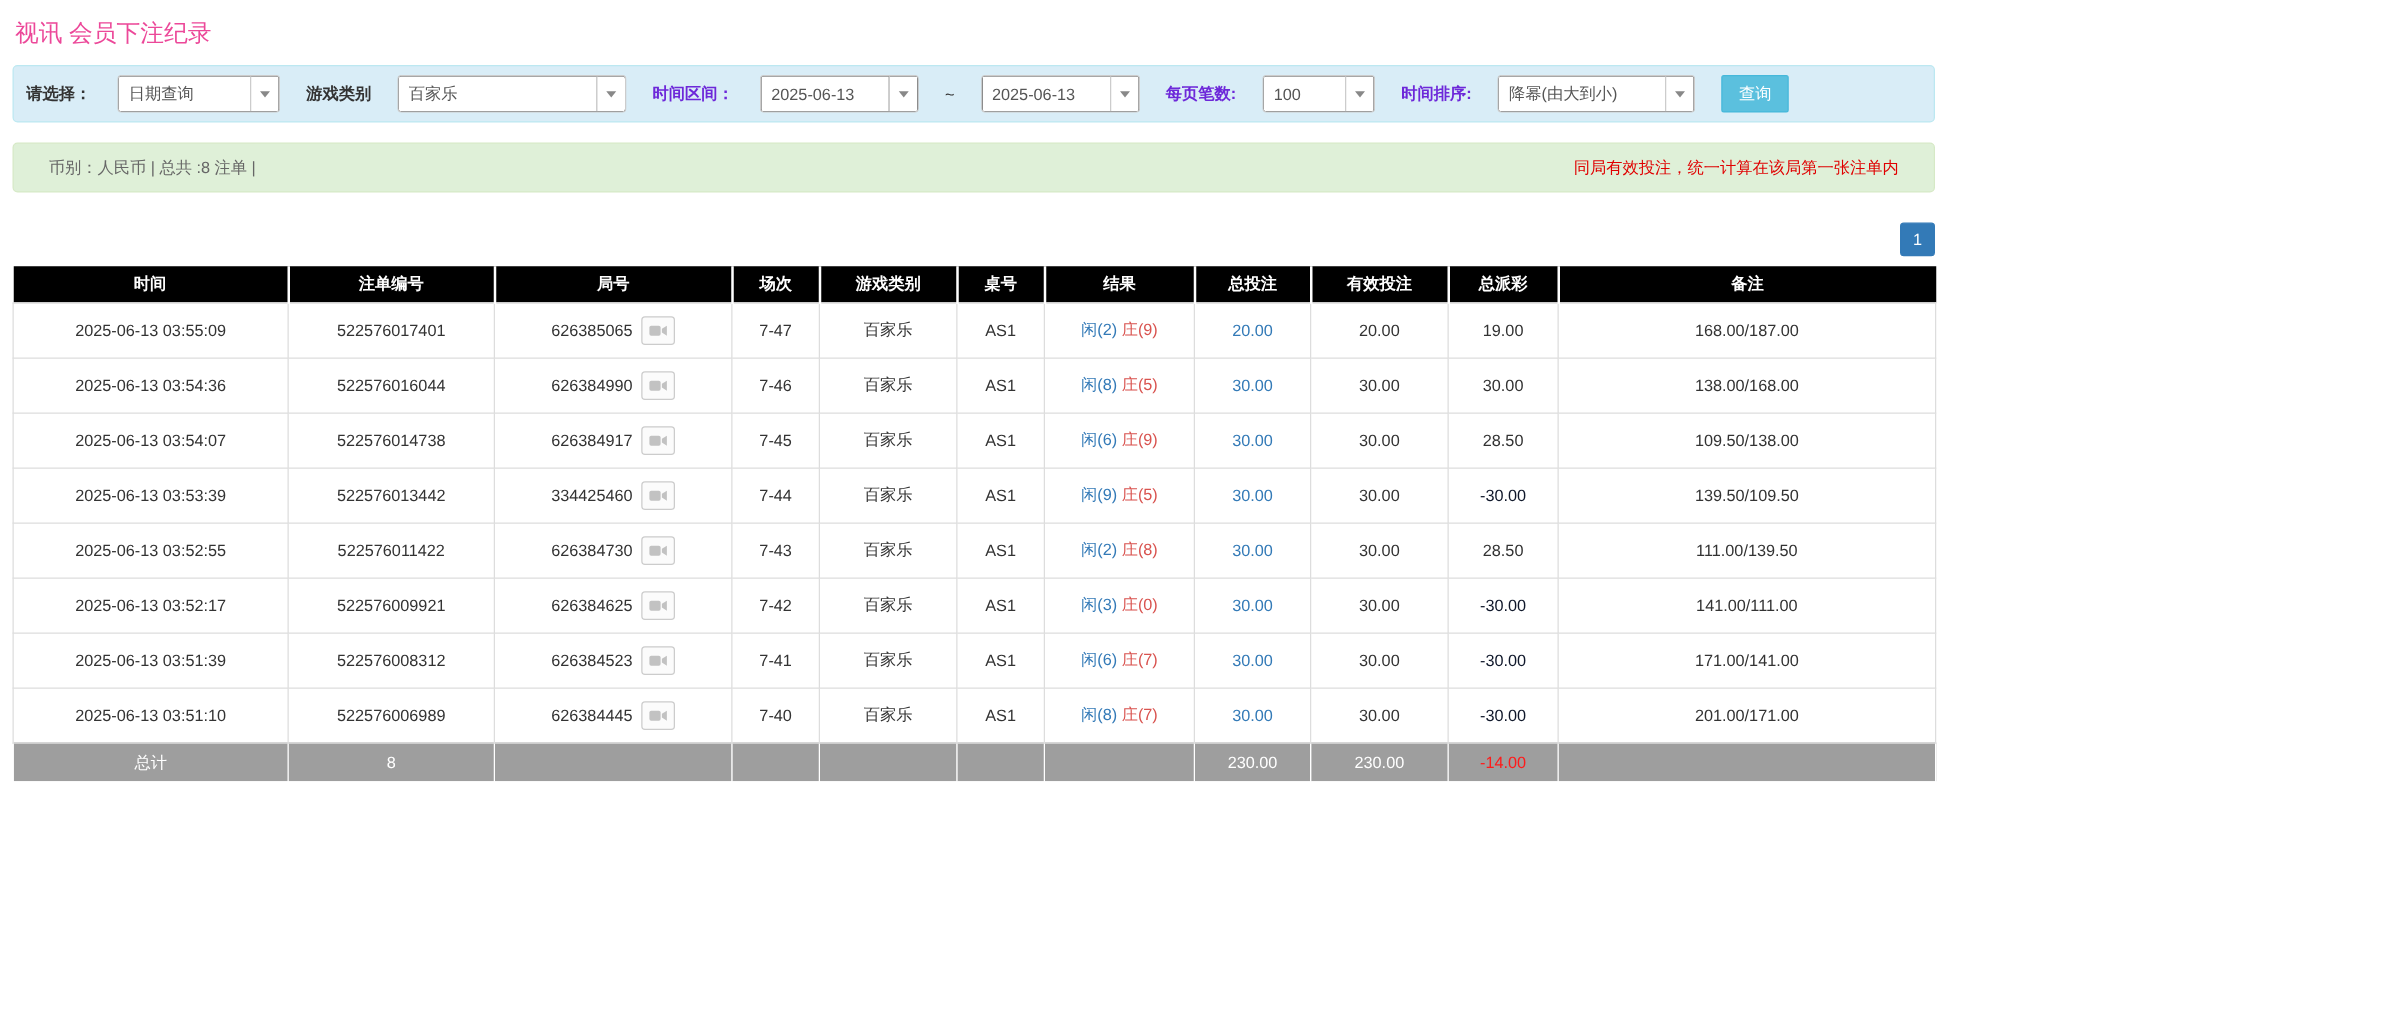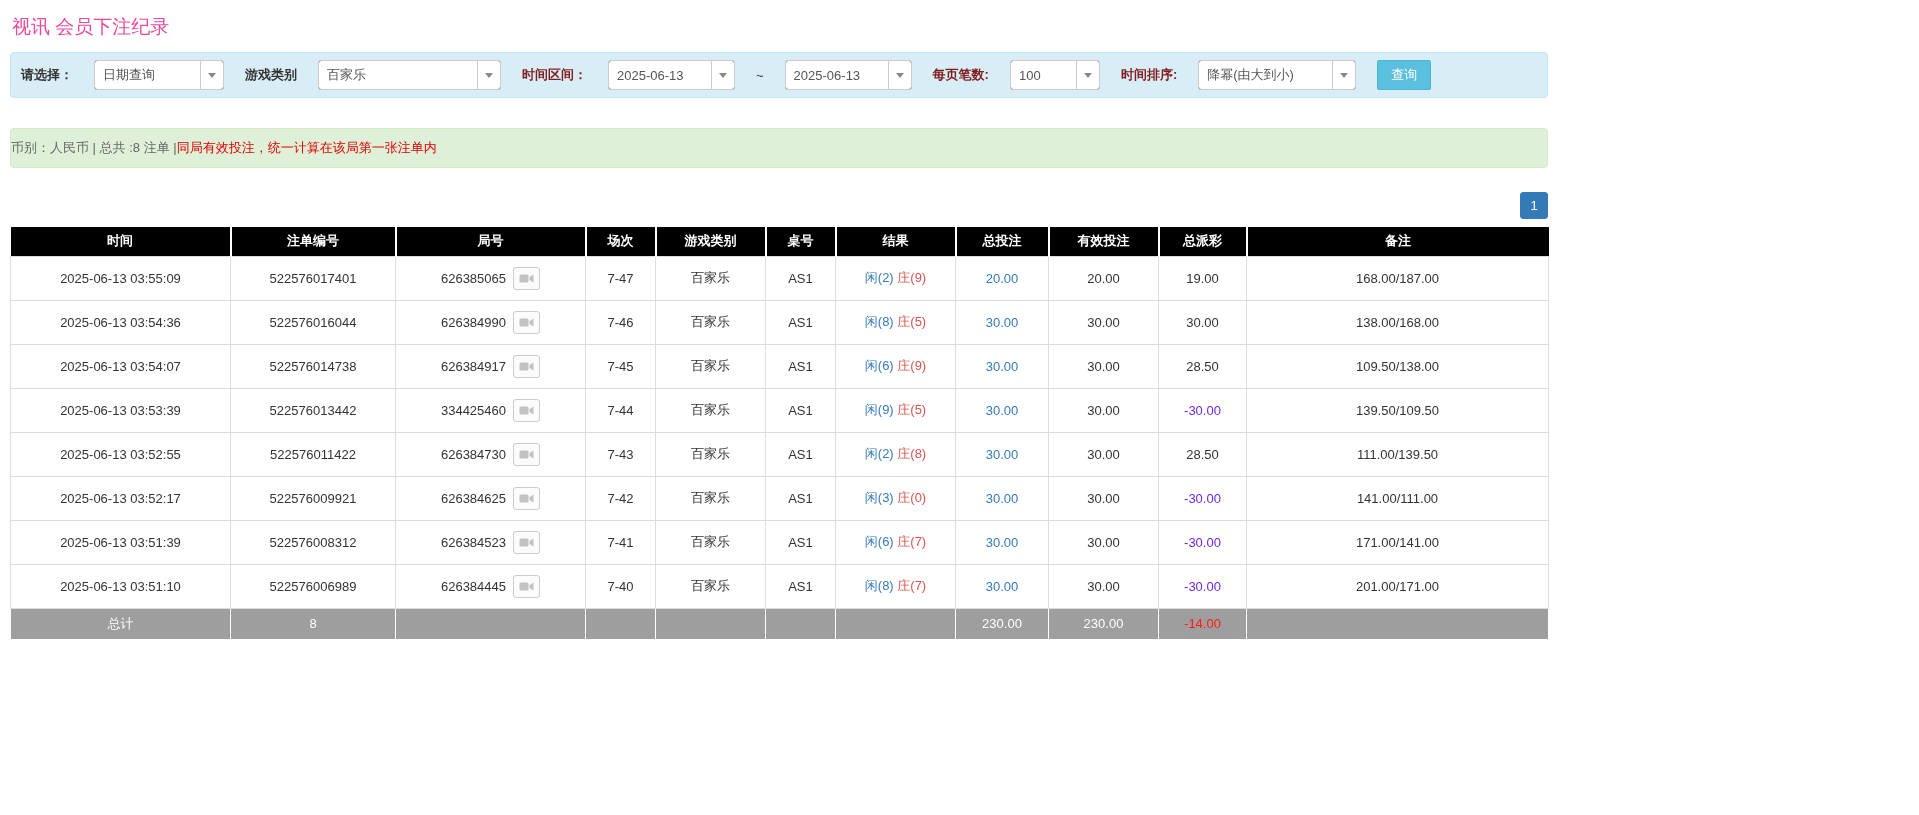--- a/index.html
+++ b/index.html
@@ -9,32 +9,32 @@
   .page-title { font-size: 19px; font-weight: normal; color: #ec4899; padding: 14px 0 12px 2px; }
 
   
   .filter-bar {
     background: #d9edf7; border: 1px solid #bce8f1; border-radius: 4px;
     padding: 7px 10px; display: flex; align-items: center; gap: 21px;
     height: 46px;
   }
   .f-label { font-size: 13px; font-weight: bold; white-space: nowrap; }
   .f-label.dark { color: #333; }
-  .f-label.blue { color: #7f1d1d; }
+  .f-label.blue { color: #6d28d9; }
   .combo { display: inline-flex; height: 30px; background: #000000; border: 1px solid #ccc; border-radius: 3px; overflow: hidden; }
   .combo input { border: none; outline: none; padding: 0 8px; font-size: 13px; color: #555; background: #fff; }
   .caret-btn { width: 24px; border-left: 1px solid #ccc; background: #fff; display: flex; align-items: center; justify-content: center; cursor: pointer; }
   .caret { width: 0; height: 0; border-left: 4px solid transparent; border-right: 4px solid transparent; border-top: 5px solid #888; }
   .tilde { font-size: 13px; color: #333; }
   .btn-search { background: #5bc0de; border: 1px solid #46b8da; color: #fff; font-size: 13px; height: 30px; padding: 0 13px; border-radius: 2px; cursor: pointer; }
 
   
   .summary-bar {
-    margin-top: 30px; background: #dff0d8; border: 1px solid #d6e9c6; border-radius: 4px;
-    padding: 11px 0; display: flex; justify-content: flex-start; align-items: center;
+    margin-top: 16px; background: #dff0d8; border: 1px solid #d6e9c6; border-radius: 4px;
+    padding: 11px 28px; display: flex; justify-content: space-between; align-items: center;
     font-size: 13px; height: 40px;
   }
   .summary-left { color: #666; }
   .summary-right { color: #e00000; }
 
   
   .pagination-row { display: flex; justify-content: flex-end; margin: 24px 0 8px; }
   .page-btn {
     min-width: 28px; height: 27px; background: #337ab7; border: 1px solid #337ab7;
     color: #fff; font-size: 13px; border-radius: 3px;
@@ -45,21 +45,21 @@
   table { width: 100%; border-collapse: collapse; table-layout: fixed; font-size: 13px; }
   thead th {
     background: #000; color: #fff; font-weight: bold; height: 29px;
     border-left: 2px solid #fff; text-align: center;
   }
   thead th:first-child { border-left: none; text-align: center; }
   tbody td { border: 1px solid #ddd; height: 44px; text-align: center; color: #333; background: #fff; }
   .bet-link { color: #337ab7; text-decoration: none; cursor: pointer; }
   .r-player { color: #337ab7; }
   .r-banker { color: #d9534f; text-align: center; }
-  .payout-neg { color: #6d28d9; }
+  .payout-neg { color: #0f172a; }
   .round-num { vertical-align: middle; }
   .video-btn {
     margin-left: 7px; width: 27px; height: 23px; border: 1px solid #ccc; border-radius: 3px;
     background: #fbfbfb; display: inline-flex; align-items: center; justify-content: center;
     vertical-align: middle; cursor: pointer;
   }
   tfoot td {
     background: #9e9e9e; color: #fff; height: 31px; text-align: center;
     border: 1px solid #fff; font-size: 13px;
   }

